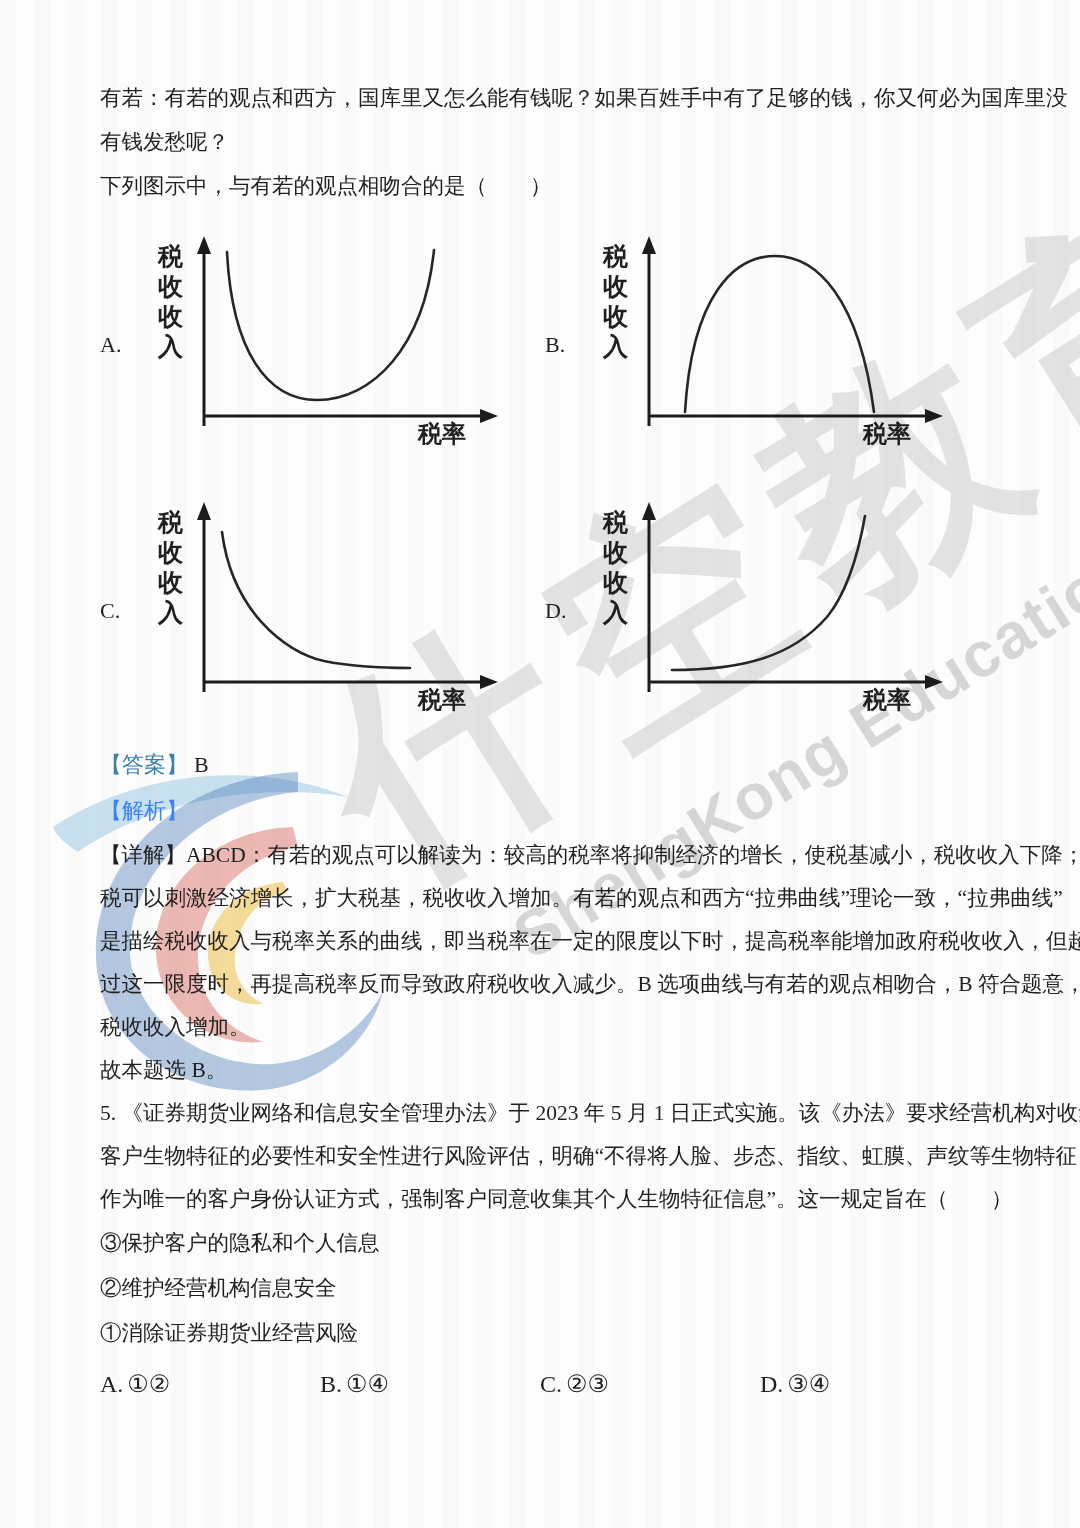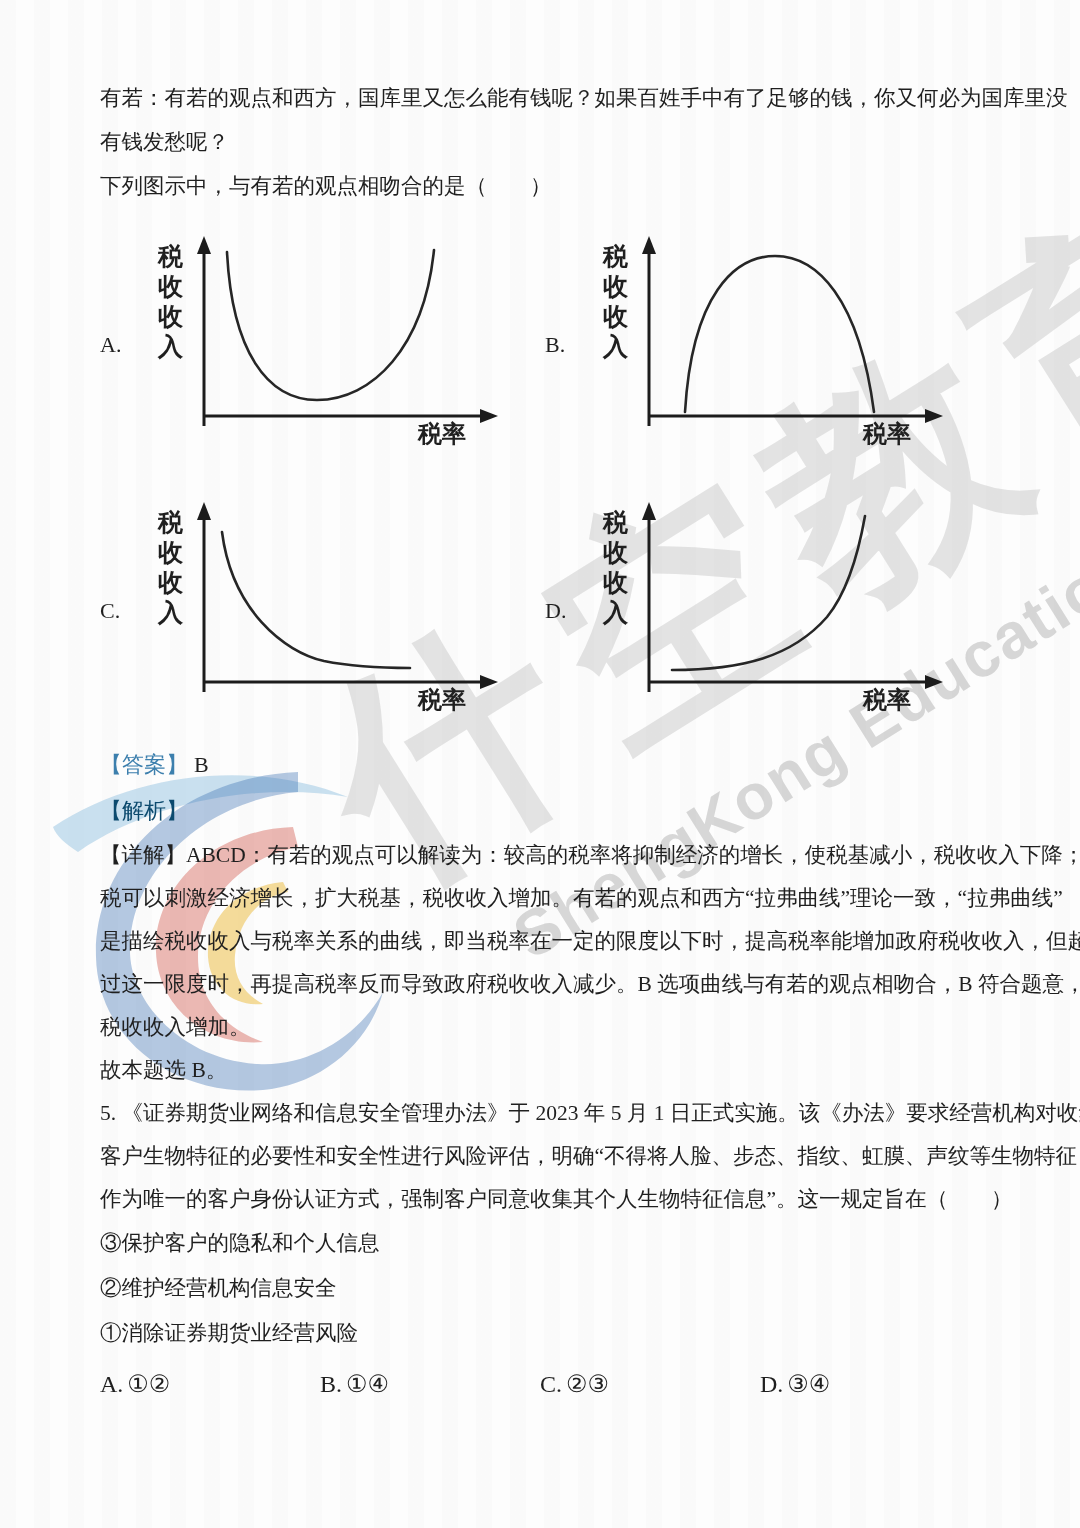--- a/index.html
+++ b/index.html
@@ -146,21 +146,21 @@
       </div>
     </div>
 
   </div>
 
   <div class="answer-line">
     <span class="accent" style="color: rgb(60, 127, 173);">【答案】</span><span class="answer-value">B</span>
   </div>
 
   <div class="analysis-line">
-    <span class="accent" style="color: #0c4a6e;">【解析】</span>
+    <span class="accent" style="color: #3b82f6;">【解析】</span>
   </div>
 
   <div class="detail">
     <div class="line">【详解】ABCD：有若的观点可以解读为：较高的税率将抑制经济的增长，使税基减小，税收收入下降；减</div>
     <div class="line">税可以刺激经济增长，扩大税基，税收收入增加。有若的观点和西方“拉弗曲线”理论一致，“拉弗曲线”</div>
     <div class="line">是描绘税收收入与税率关系的曲线，即当税率在一定的限度以下时，提高税率能增加政府税收收入，但超</div>
     <div class="line">过这一限度时，再提高税率反而导致政府税收收入减少。B 选项曲线与有若的观点相吻合，B 符合题意，ACD</div>
     <div class="line">税收收入增加。</div>
     <div class="line">故本题选 B。</div>
   </div>

